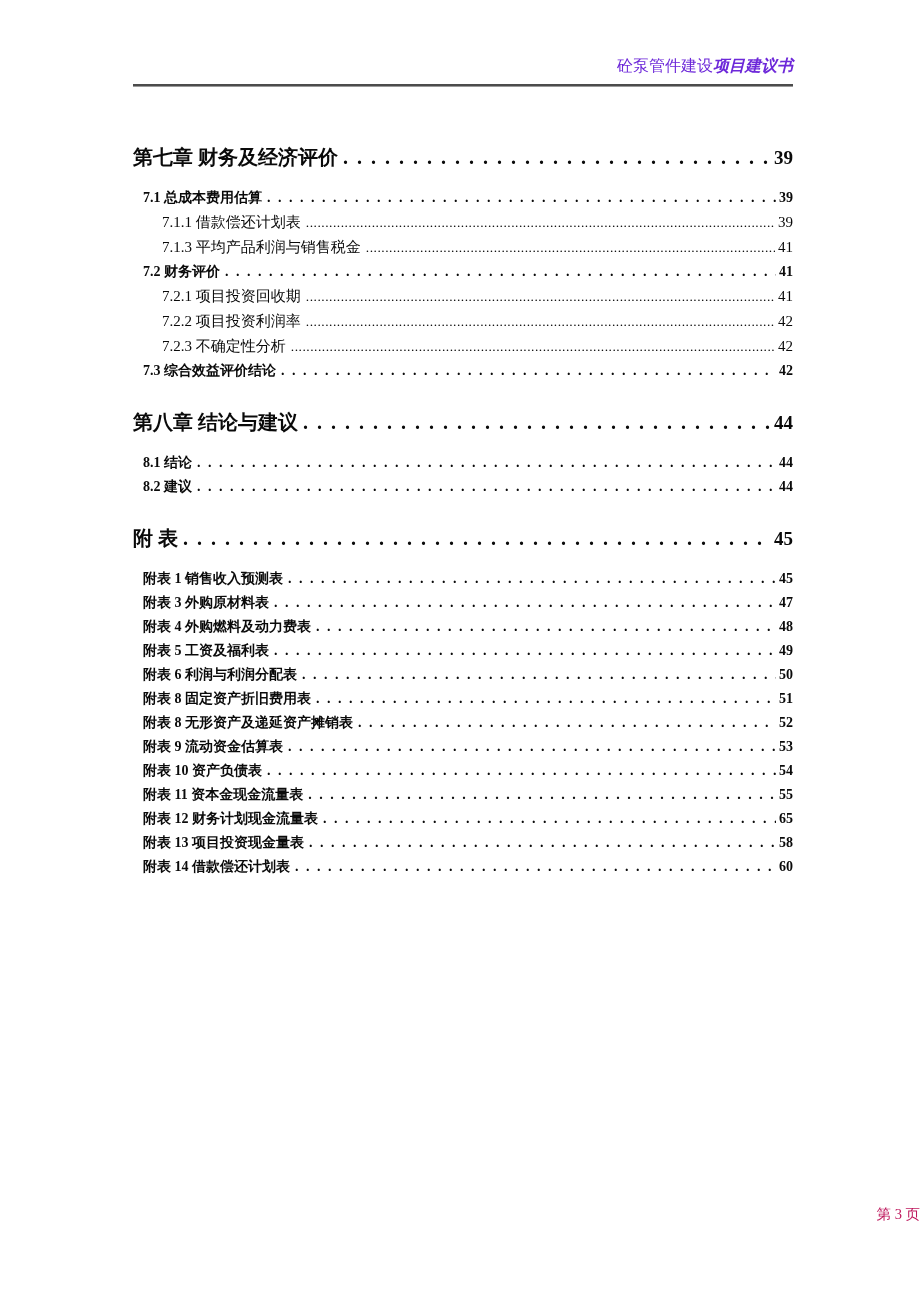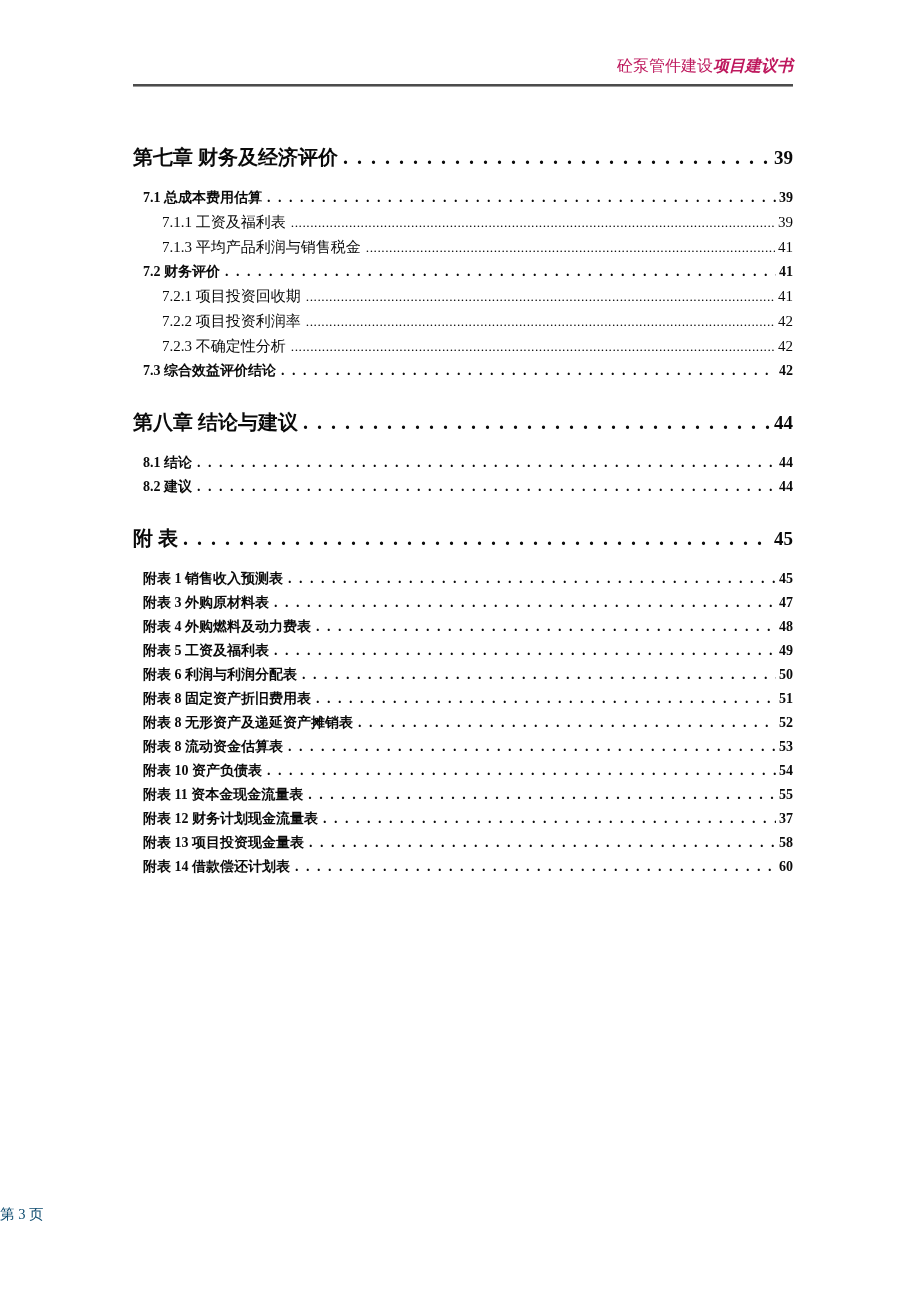--- a/index.html
+++ b/index.html
@@ -12,21 +12,21 @@
     font-family: "Liberation Serif", "DejaVu Serif", serif;
     color: #0a0a0a;
   }
 
   
   .header-title {
     position: absolute;
     top: 56px;
     right: 127px;
     font-size: 16px;
-    color: #be185d;
+    color: #6d28d9;
     white-space: nowrap;
   }
   .header-title .emph {
     font-weight: bold;
     font-style: italic;
   }
   .header-rule {
     position: absolute;
     top: 84px;
     left: 133px;
@@ -87,23 +87,23 @@
   }
   .toc-page { white-space: nowrap; }
   .toc-row.level-1 .toc-page { font-size: 19px; }
 
   
   .footer {
     position: absolute;
     bottom: 78px;
     left: 0;
     width: 100%;
-    text-align: left;
+    text-align: right;
     font-size: 14.5px;
-    color: #0c4a6e;
+    color: #be185d;
   }
 </style>
 </head>
 <body>
 
 <div class="page">
 
   <div class="header-title">
     <span>砼泵管件建设</span><span class="emph">项目建议书</span>
   </div>
@@ -114,21 +114,21 @@
         <span class="toc-label">第七章 财务及经济评价</span>
         <span class="toc-leader"></span>
         <span class="toc-page">39</span>
       </div>
       <div class="toc-row level-2">
         <span class="toc-label">7.1 总成本费用估算</span>
         <span class="toc-leader"></span>
         <span class="toc-page">39</span>
       </div>
       <div class="toc-row level-3">
-        <span class="toc-label">7.1.1 工资及福利表</span>
+        <span class="toc-label">7.1.1 借款偿还计划表</span>
         <span class="toc-leader"></span>
         <span class="toc-page">39</span>
       </div>
       <div class="toc-row level-3">
         <span class="toc-label">7.1.3 平均产品利润与销售税金</span>
         <span class="toc-leader"></span>
         <span class="toc-page">41</span>
       </div>
       <div class="toc-row level-2">
         <span class="toc-label">7.2 财务评价</span>
@@ -204,38 +204,38 @@
         <span class="toc-label">附表 8 固定资产折旧费用表</span>
         <span class="toc-leader"></span>
         <span class="toc-page">51</span>
       </div>
       <div class="toc-row level-2">
         <span class="toc-label">附表 8 无形资产及递延资产摊销表</span>
         <span class="toc-leader"></span>
         <span class="toc-page">52</span>
       </div>
       <div class="toc-row level-2">
-        <span class="toc-label">附表 8 流动资金估算表</span>
+        <span class="toc-label">附表 9 流动资金估算表</span>
         <span class="toc-leader"></span>
         <span class="toc-page">53</span>
       </div>
       <div class="toc-row level-2">
         <span class="toc-label">附表 10 资产负债表</span>
         <span class="toc-leader"></span>
         <span class="toc-page">54</span>
       </div>
       <div class="toc-row level-2">
         <span class="toc-label">附表 11 资本金现金流量表</span>
         <span class="toc-leader"></span>
         <span class="toc-page">55</span>
       </div>
       <div class="toc-row level-2">
         <span class="toc-label">附表 12 财务计划现金流量表</span>
         <span class="toc-leader"></span>
-        <span class="toc-page">37</span>
+        <span class="toc-page">65</span>
       </div>
       <div class="toc-row level-2">
         <span class="toc-label">附表 13 项目投资现金量表</span>
         <span class="toc-leader"></span>
         <span class="toc-page">58</span>
       </div>
       <div class="toc-row level-2">
         <span class="toc-label">附表 14 借款偿还计划表</span>
         <span class="toc-leader"></span>
         <span class="toc-page">60</span>

